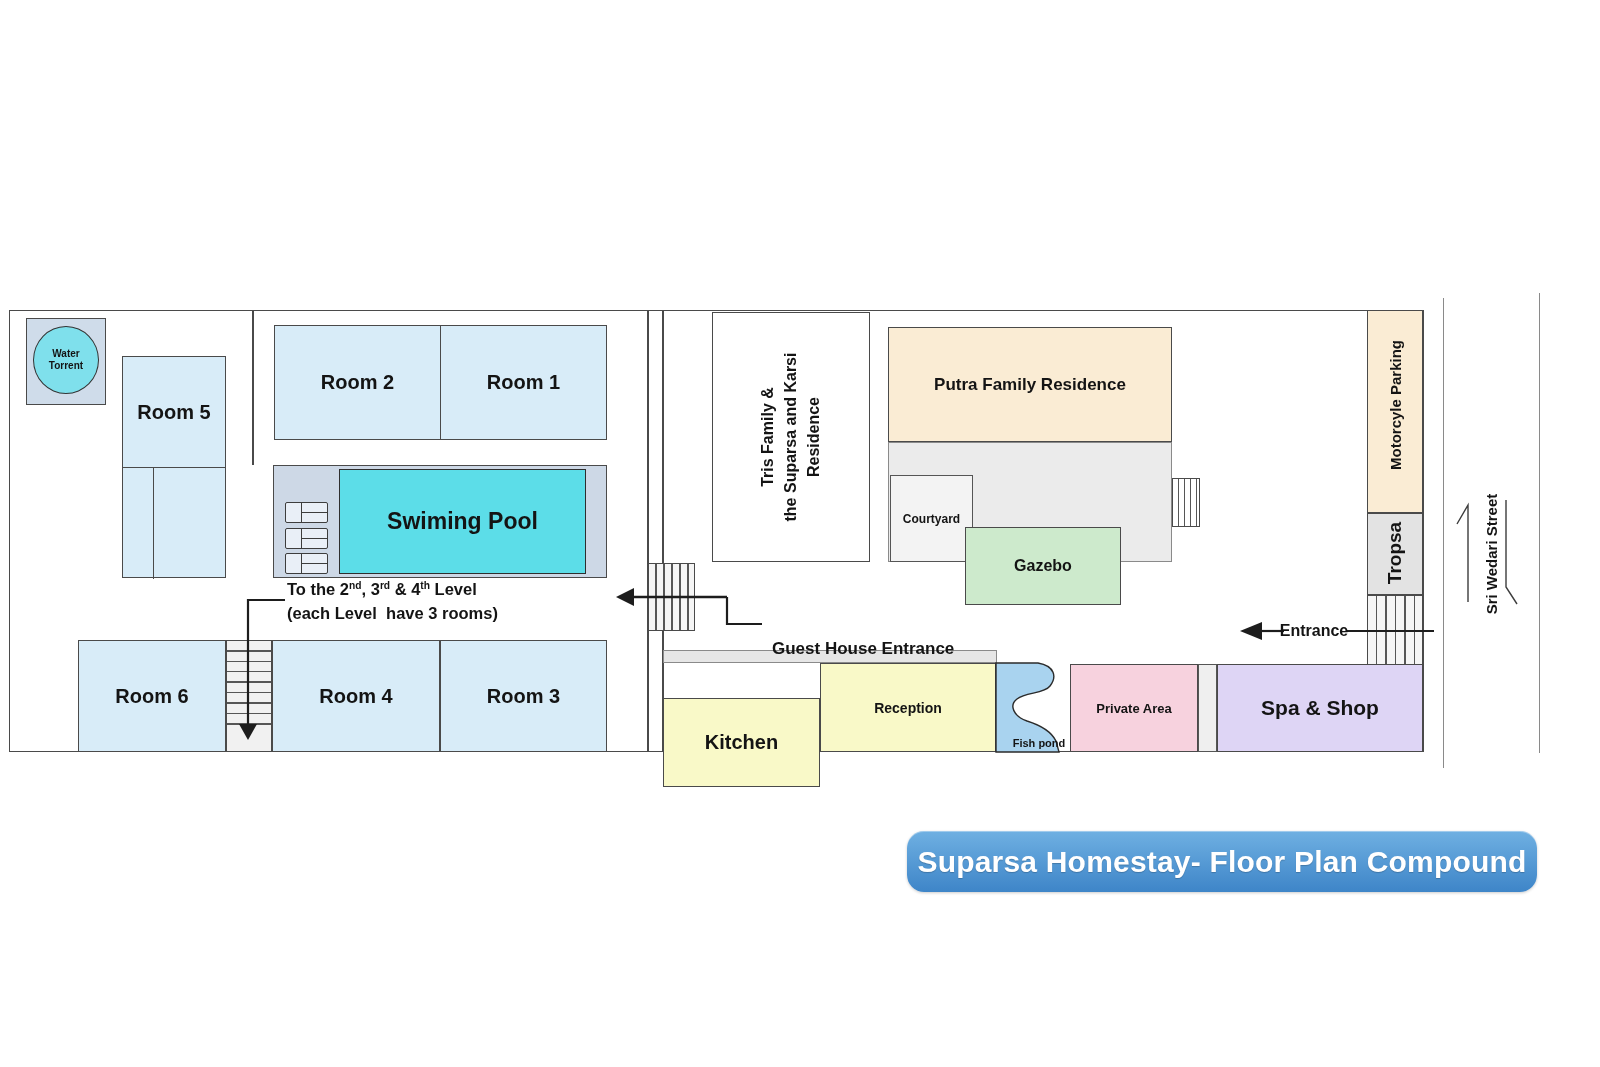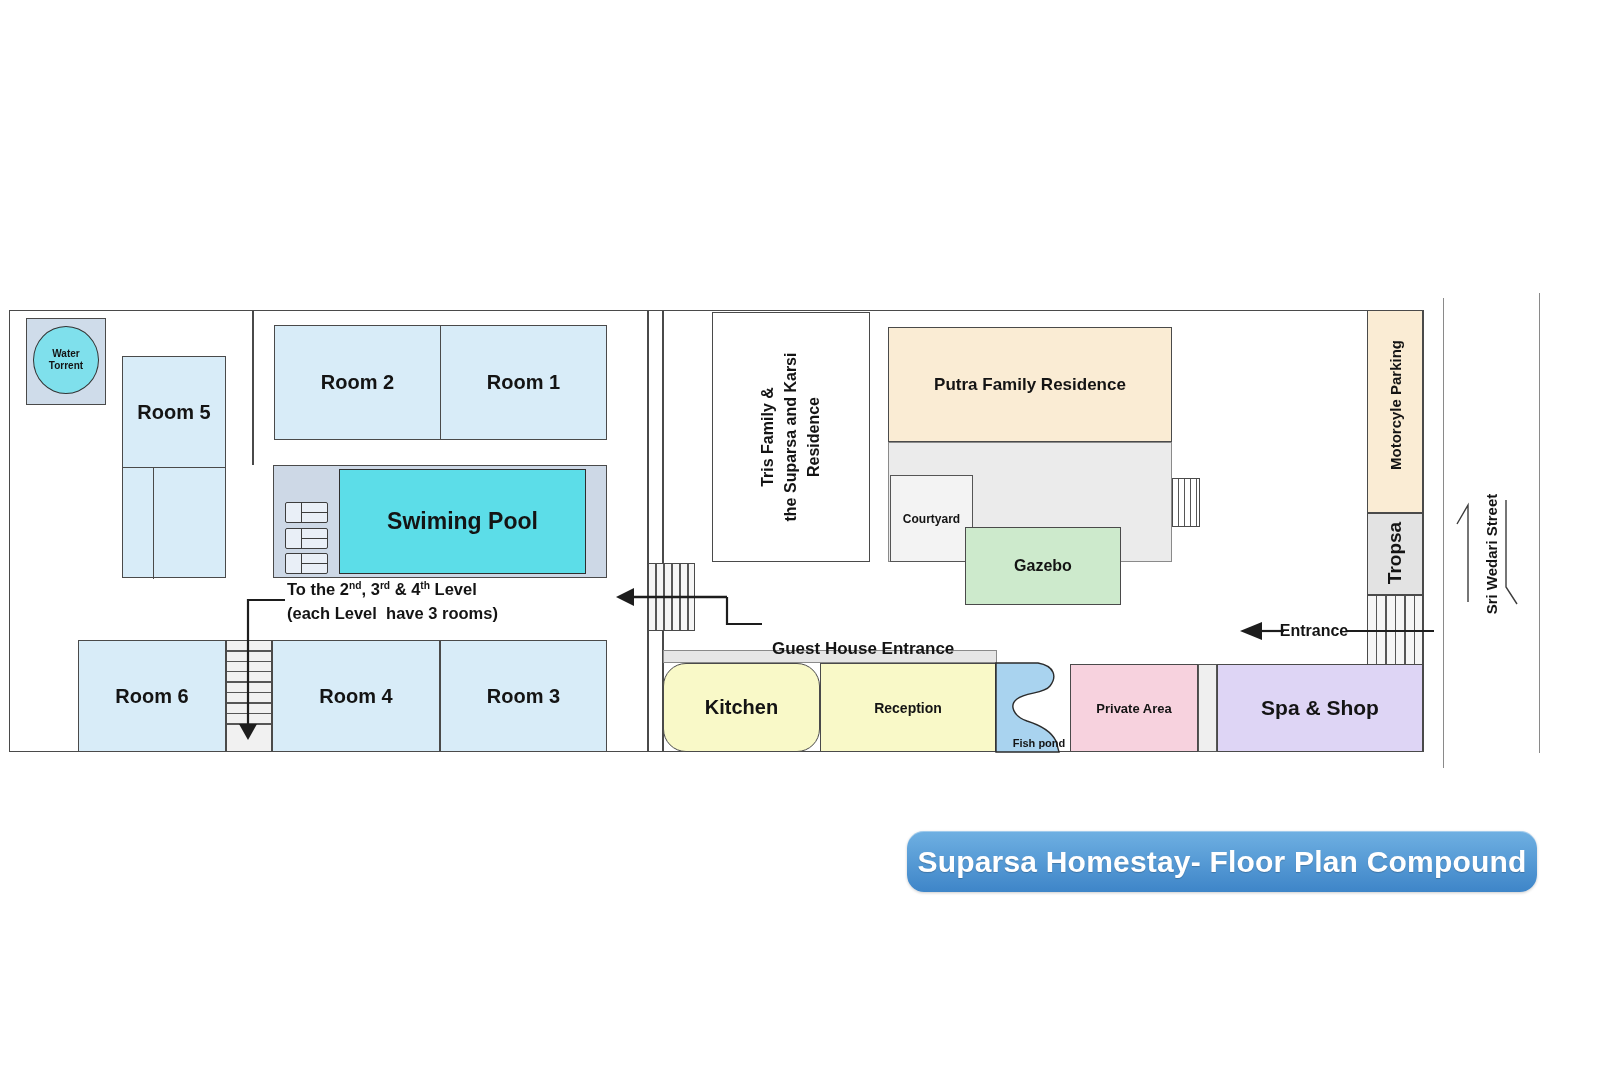--- a/index.html
+++ b/index.html
@@ -111,21 +111,21 @@
   <div class="rot-anchor" style="left:1395px;top:405px;">
     <span class="rot" style="font-size:15px;font-weight:600;">Motorcyle Parking</span>
   </div>
   <div class="box" style="left:1367px;top:513px;width:56px;height:82px;background:var(--tropsa_gray);"></div>
   <div class="rot-anchor" style="left:1395px;top:553px;">
     <span class="rot lbl" style="font-size:19px;">Tropsa</span>
   </div>
   <div class="box stairs-v2" style="left:1367px;top:595px;width:56px;height:70px;"></div>
 
   <div class="box" style="left:663px;top:650px;width:334px;height:13px;background:#e6e6e6;border:1.2px solid #8a8a8a;"></div>
-  <div class="box" style="left:663px;top:663px;width:157px;height:89px;background:var(--yellow);border-radius:23px;">
+  <div class="box" style="left:663px;top:698px;width:157px;height:89px;background:var(--yellow);">
     <span class="lbl" style="font-size:20px;">Kitchen</span>
   </div>
   <div class="box" style="left:820px;top:663px;width:176px;height:89px;background:var(--yellow);">
     <span class="lbl" style="font-size:14px;">Reception</span>
   </div>
   <div class="box" style="left:1070px;top:664px;width:128px;height:88px;background:var(--pink);">
     <span class="lbl" style="font-size:13px;font-weight:700;">Private Area</span>
   </div>
   <div class="box" style="left:1198px;top:664px;width:19px;height:88px;background:#efefef;border:1.3px solid #555;"></div>
   <div class="box" style="left:1217px;top:664px;width:206px;height:88px;background:var(--purple);">

